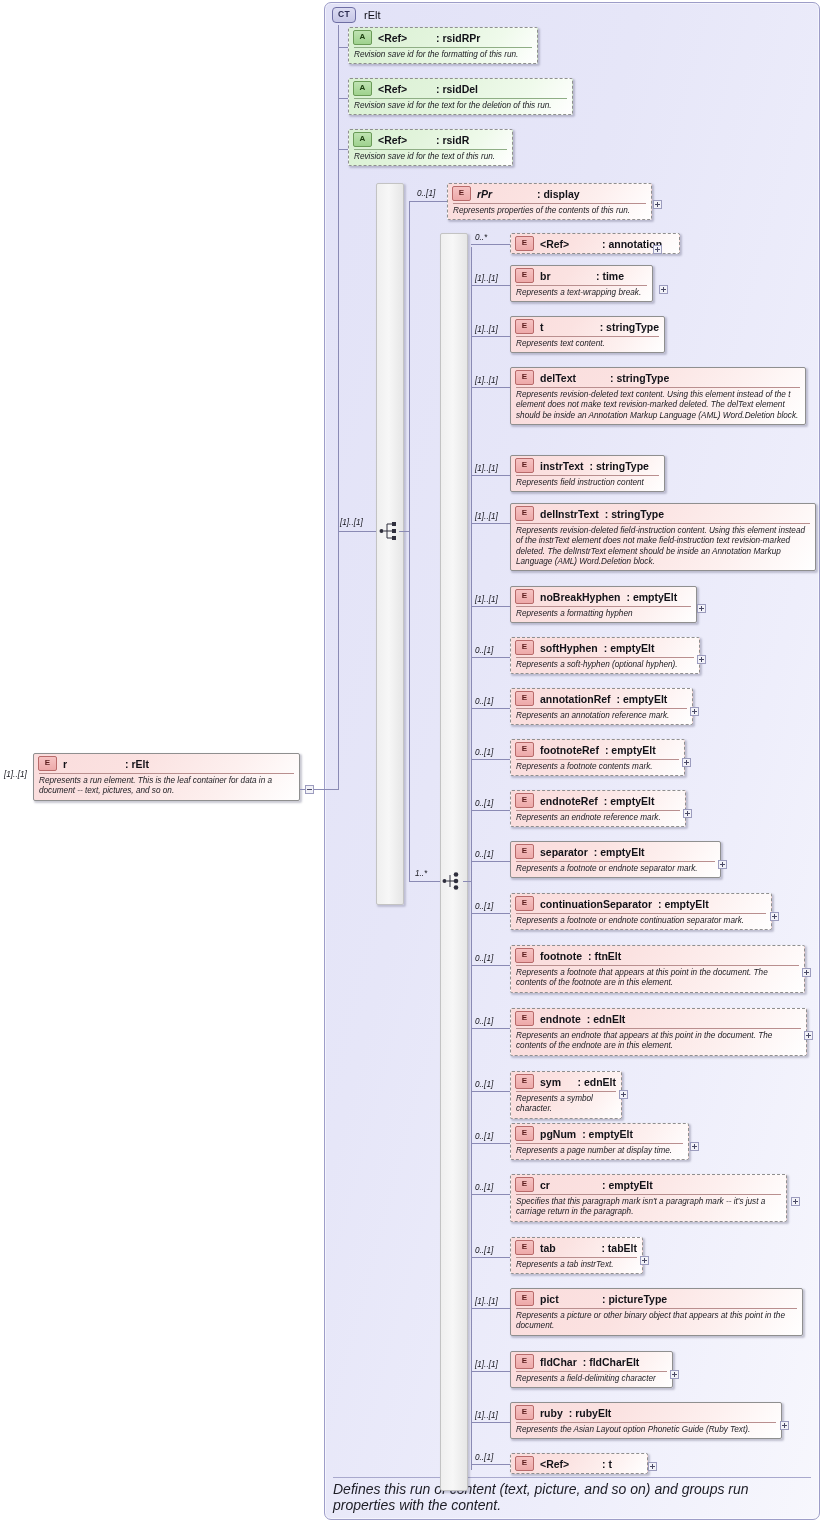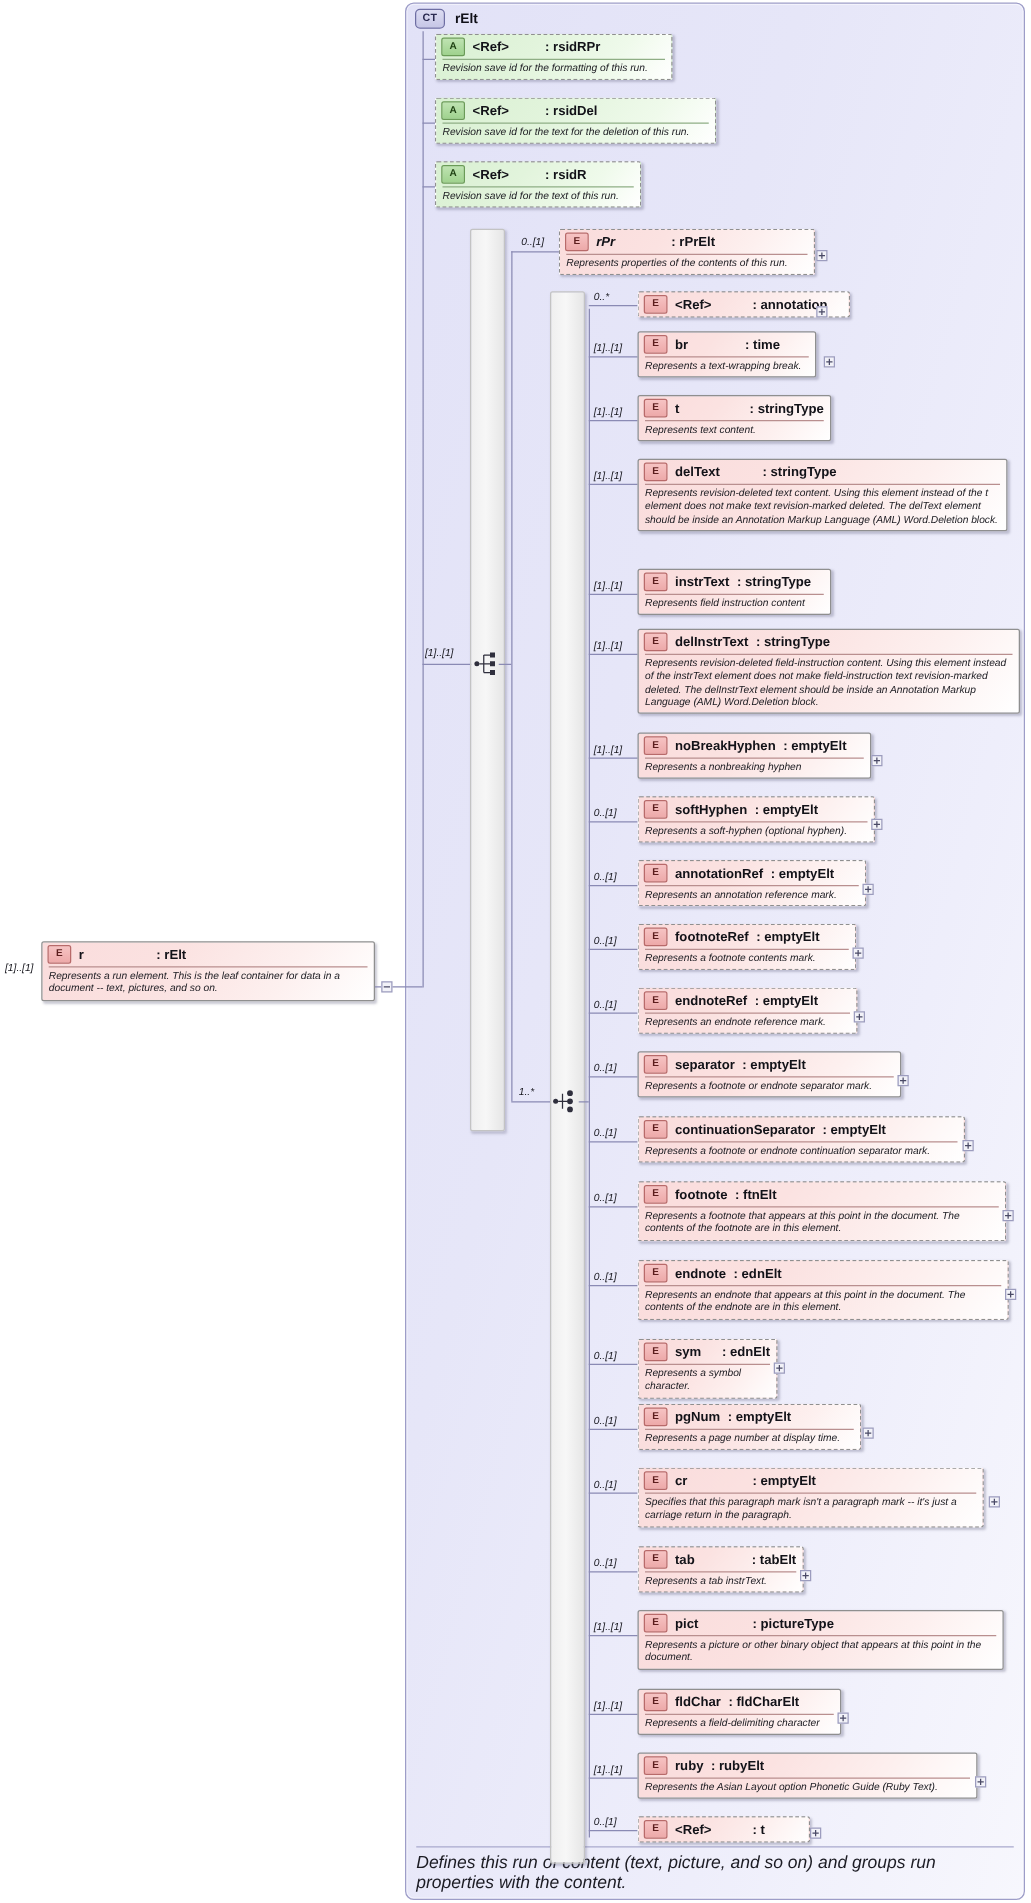--- a/index.html
+++ b/index.html
@@ -28,21 +28,21 @@
     position:absolute;left:0;top:0;height:24px;width:100%;
     display:flex;align-items:center;padding-left:7px;box-sizing:border-box;
   }
   .ct-badge{
     width:22px;height:14px;border:1px solid #6e6ea3;border-radius:4px;
     background:linear-gradient(180deg,#dcdcf2 0%,#c6c6e6 100%);
     font-size:8.5px;line-height:13px;text-align:center;color:#2a2a50;
     font-weight:bold;letter-spacing:.3px;
   }
   .ct-title{
-    margin-left:8px;font-size:11px;font-weight:bold;color:#101018;
+    margin-left:8px;font-size:11px;font-weight:normal;color:#101018;
   }
   .ct-footer{
     position:absolute;left:8px;right:8px;bottom:6px;
   }
   .ct-footer .rule{height:1px;background:#a9a9cd;margin-bottom:3px;}
   .ct-footer .txt{font-size:14px;font-style:italic;color:#1c1c24;}
 
   
   .node{
     position:absolute;
@@ -210,21 +210,21 @@
 
   <div class="ln lnh" style="left:399px; top:531px; width:10px;"></div>
   <div class="ln lnv" style="left:409px; top:201px; height:680px;"></div>
 
   <div class="ln lnh" style="left:409px; top:201px; width:40px;"></div>
   <div class="card" style="left:417px; top:189px;">0..[1]</div>
   <div class="node opt elem" style="left:447px; top:183px; width:205px;">
     <div class="title">
       <div class="badge">E</div>
       <span class="nm" style="width:60px;font-style:italic;">rPr</span>
-      <span class="ty">: rPrElt</span>
+      <span class="ty">: display</span>
     </div>
     <div class="sep"></div>
     <div class="desc">Represents properties of the contents of this run.</div>
   </div>
   <div class="exp plus" style="left:653px; top:200px;"></div>
 
   <div class="ln lnh" style="left:409px; top:881px; width:32px;"></div>
   <div class="card" style="left:415px; top:869px;">1..*</div>
 
   <div class="gbar" style="left:440px; top:233px; width:26px; height:1256px;"></div>
@@ -313,21 +313,21 @@
       </div>
       <div class="ln lnh" style="left: 471px; top: 606px; width: 39px;"></div>
       <div class="card" style="left: 475px; top: 595px;">[1]..[1]</div>
       <div class="node elem req" style="left: 510px; top: 586px; width: 187px;">
         <div class="title">
           <div class="badge">E</div>
           <span class="nm" style="margin-right: 6px;">noBreakHyphen</span>
           <span class="ty">: emptyElt</span>
         </div>
         <div class="sep"></div>
-        <div class="desc">Represents a nonbreaking hyphen</div>
+        <div class="desc">Represents a formatting hyphen</div>
       </div>
       <div class="exp plus" style="left: 697px; top: 604px;"></div>
       <div class="ln lnh" style="left: 471px; top: 657px; width: 39px;"></div>
       <div class="card" style="left: 475px; top: 646px;">0..[1]</div>
       <div class="node elem opt" style="left: 510px; top: 637px; width: 190px;">
         <div class="title">
           <div class="badge">E</div>
           <span class="nm" style="margin-right: 6px;">softHyphen</span>
           <span class="ty">: emptyElt</span>
         </div>

